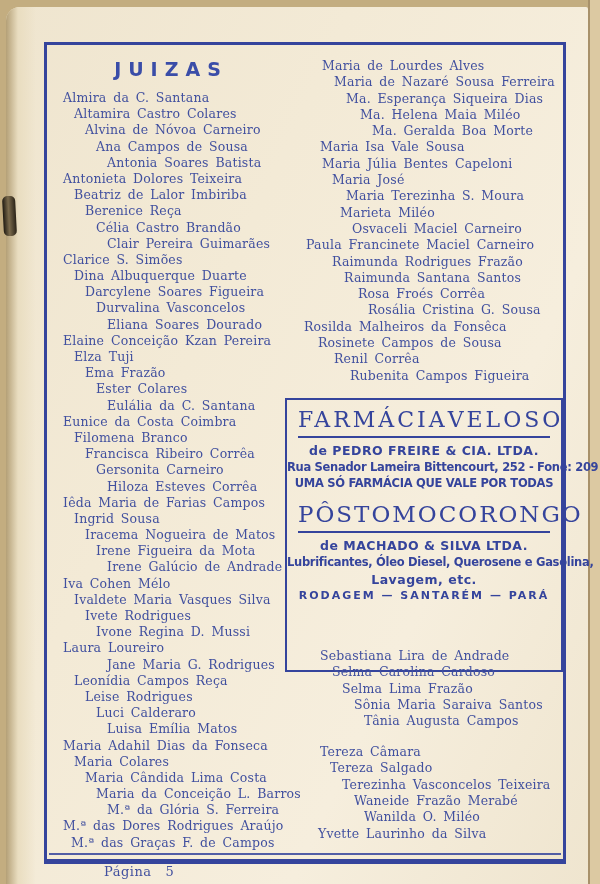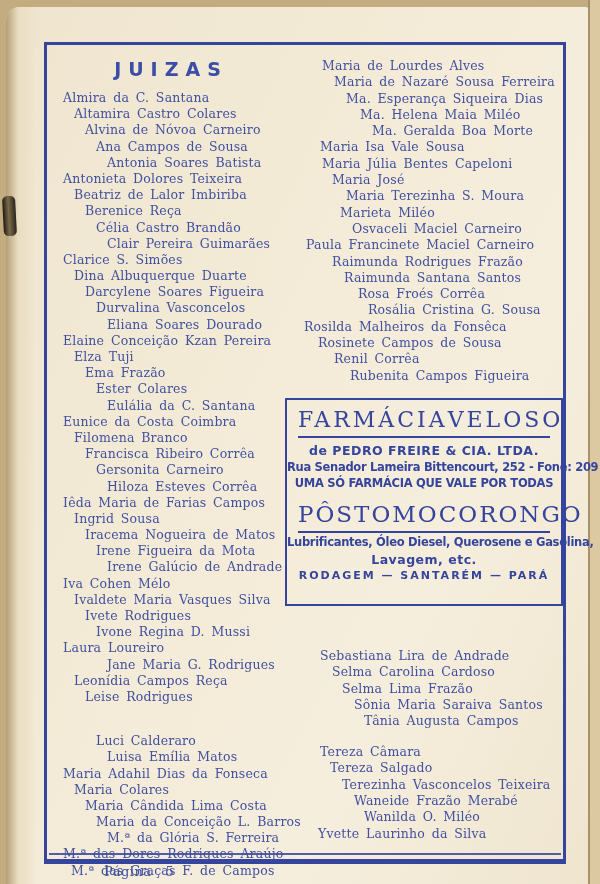--- a/index.html
+++ b/index.html
@@ -53,21 +53,21 @@
     font-size:12.5px;letter-spacing:.2px;word-spacing:2.5px;
   }
   .col .name-row{height:16.2px;line-height:16.2px;}
   .col2 .name-row{height:16.3px;line-height:16.3px;}
   .col1{left:63px;top:90px;}
   .col2a{left:302px;top:58px;}
   .col2b{left:302px;top:648px;}
   .col2c{left:302px;top:744px;}
   .col2d{left:302px;top:826px;}
   .adbox{
-    position:absolute;left:285px;top:398px;width:278px;height:208px;
+    position:absolute;left:285px;top:398px;width:278px;height:274px;
     box-sizing:border-box;border:2px solid var(--ink);
     color:var(--ink);text-align:center;
   }
   .ad-title{
     display:flex;justify-content:space-between;
     width:252px;margin:8px auto 0;
     border-bottom:2px solid currentColor;padding-bottom:4px;
     font-family:"DejaVu Serif", serif;font-size:22px;letter-spacing:3px;
     line-height:1.1;
   }
@@ -134,21 +134,21 @@
     <div class="name-row" style="padding-left: 33px;">Irene Figueira da Mota</div>
     <div class="name-row" style="padding-left: 44px;">Irene Galúcio de Andrade</div>
     <div class="name-row" style="padding-left: 0px;">Iva Cohen Mélo</div>
     <div class="name-row" style="padding-left: 11px;">Ivaldete Maria Vasques Silva</div>
     <div class="name-row" style="padding-left: 22px;">Ivete Rodrigues</div>
     <div class="name-row" style="padding-left: 33px;">Ivone Regina D. Mussi</div>
     <div class="name-row" style="padding-left: 0px;">Laura Loureiro</div>
     <div class="name-row" style="padding-left: 44px;">Jane Maria G. Rodrigues</div>
     <div class="name-row" style="padding-left: 11px;">Leonídia Campos Reça</div>
     <div class="name-row" style="padding-left: 22px;">Leise Rodrigues</div>
-    <div class="name-row" style="padding-left: 33px; margin-top: 28px;">Luci Calderaro</div>
+    <div class="name-row" style="padding-left: 33px;">Luci Calderaro</div>
     <div class="name-row" style="padding-left: 44px;">Luisa Emília Matos</div>
     <div class="name-row" style="padding-left: 0px;">Maria Adahil Dias da Fonseca</div>
     <div class="name-row" style="padding-left: 11px;">Maria Colares</div>
     <div class="name-row" style="padding-left: 22px;">Maria Cândida Lima Costa</div>
     <div class="name-row" style="padding-left: 33px;">Maria da Conceição L. Barros</div>
     <div class="name-row" style="padding-left: 44px;">M.ª da Glória S. Ferreira</div>
     <div class="name-row" style="padding-left: 0px;">M.ª das Dores Rodrigues Araújo</div>
     <div class="name-row" style="padding-left: 8px;">M.ª das Graças F. de Campos</div>
   </div>
 
@@ -181,20 +181,21 @@
     <span>VELOSO</span>
   </div>
   <div class="ad-sub">de PEDRO FREIRE &amp; CIA. LTDA.</div>
   <div class="ad-line">Rua Senador Lameira Bittencourt, 252 - Fone: 209</div>
   <div class="ad-line">UMA SÓ FARMÁCIA QUE VALE POR TODAS</div>
 
   <div class="ad-title posto">
     <span>PÔSTO</span>
     <span>MOCORONGO</span>
   </div>
+  <div class="ad-sub">de MACHADO &amp; SILVA LTDA.</div>
   <div class="ad-line">Lubrificantes, Óleo Diesel, Querosene e Gasolina,</div>
   <div class="ad-sub ad-lavagem">Lavagem, etc.</div>
   <div class="ad-sub ad-rodagem">RODAGEM — SANTARÉM — PARÁ</div>
 </div>
 
 <div class="col col2 col2b">
     <div class="name-row" style="padding-left: 18px;">Sebastiana Lira de Andrade</div>
     <div class="name-row" style="padding-left: 30px;">Selma Carolina Cardoso</div>
     <div class="name-row" style="padding-left: 40px;">Selma Lima Frazão</div>
     <div class="name-row" style="padding-left: 52px;">Sônia Maria Saraiva Santos</div>

